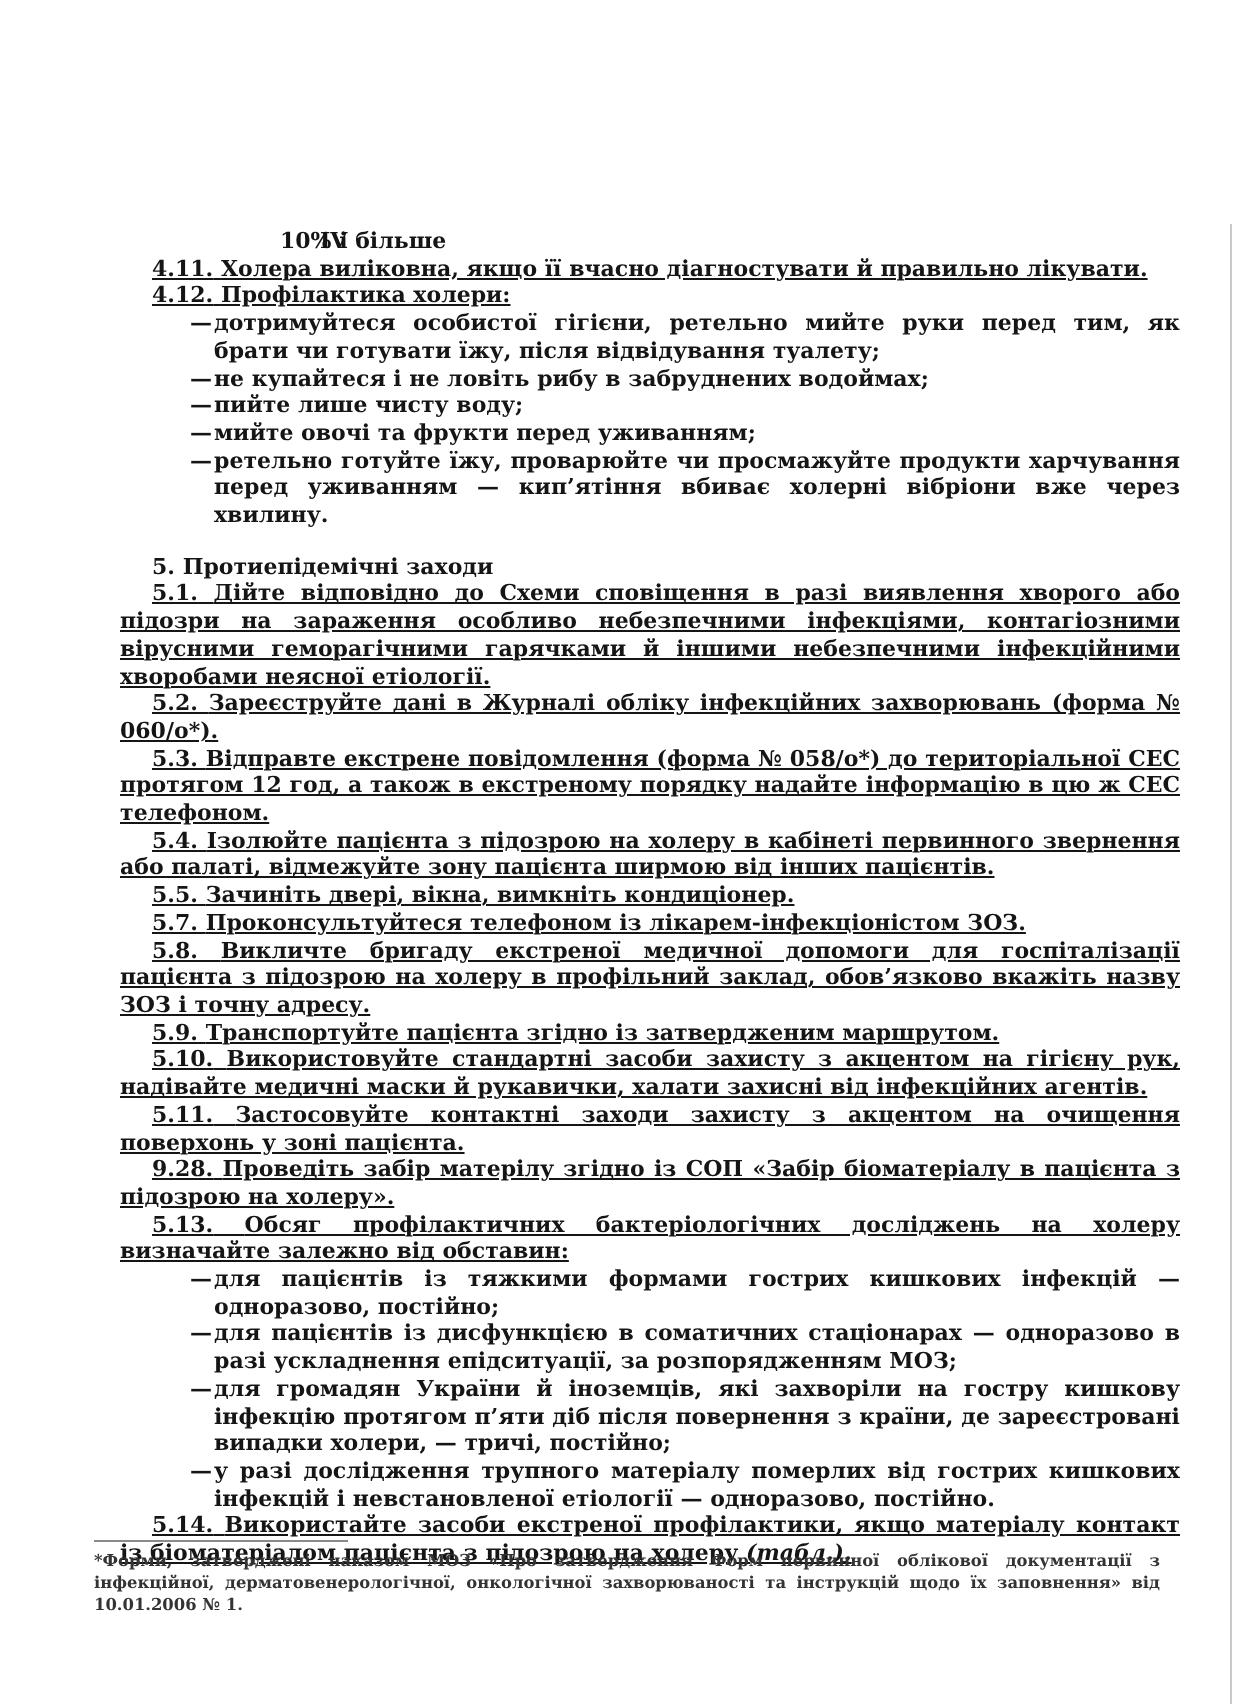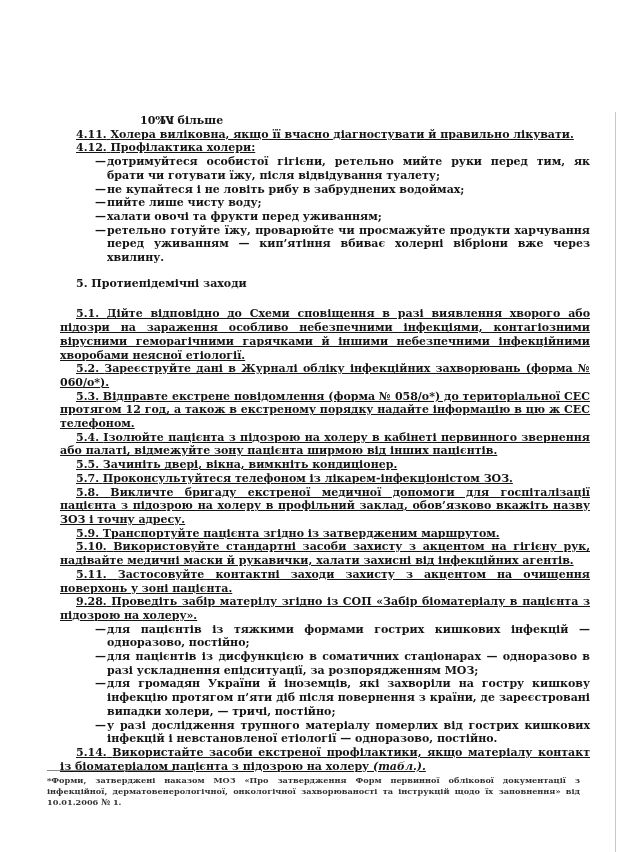--- a/index.html
+++ b/index.html
@@ -33,21 +33,21 @@
   p.para { margin: 0; text-indent: 16px; text-decoration: underline; }
   .dehydration { margin: 0 0 0 0; text-indent: 50px; }
   .dehydration .roman { display: inline-block; width: 30px; }
   .bullet {
     position: relative;
     margin: 0;
     padding-left: 47px;
     text-align: justify;
   }
   .bullet .dash { position: absolute; left: 35px; }
-  .heading { margin: 12px 0 17px 0; text-indent: 16px; }
+  .heading { margin: 12px 0 0 0; text-indent: 16px; }
   .ref-italic { font-style: italic; }
   .footnote {
     position: absolute;
     top: 770px;
     left: 47px;
     width: 533px;
     font-size: 8.2px;
     line-height: 10.8px;
     font-weight: bold;
     color: #333333;
@@ -70,36 +70,37 @@
 
     <p class="dehydration"><span class="roman">IV</span><span>10% і більше</span></p>
 
     <p class="para"><span>4.11.</span> <span>Холера виліковна, якщо її вчасно діагностувати й правильно лікувати.</span></p>
 
     <p class="para"><span>4.12.</span> <span>Профілактика холери:</span></p>
 
     <div class="bullet"><span class="dash">—</span><span>дотримуйтеся особистої гігієни, ретельно мийте руки перед тим, як брати чи готувати їжу, після відвідування туалету;</span></div>
     <div class="bullet"><span class="dash">—</span><span>не купайтеся і не ловіть рибу в забруднених водоймах;</span></div>
     <div class="bullet"><span class="dash">—</span><span>пийте лише чисту воду;</span></div>
-    <div class="bullet"><span class="dash">—</span><span>халати овочі та фрукти перед уживанням;</span></div>
+    <div class="bullet"><span class="dash">—</span><span>мийте овочі та фрукти перед уживанням;</span></div>
     <div class="bullet"><span class="dash">—</span><span>ретельно готуйте їжу, проварюйте чи просмажуйте продукти харчування перед уживанням — кип’ятіння вбиває холерні вібріони вже через хвилину.</span></div>
 
     <p class="heading">5. Протиепідемічні заходи</p>
 
     <p class="para"><span>5.1.</span> <span>Дійте відповідно до Схеми сповіщення в разі виявлення хворого або підозри на зараження особливо небезпечними інфекціями, контагіозними вірусними геморагічними гарячками й іншими небезпечними інфекційними хворобами неясної етіології.</span></p>
     <p class="para"><span>5.2.</span> <span>Зареєструйте дані в Журналі обліку інфекційних захворювань (форма № 060/о*).</span></p>
     <p class="para"><span>5.3.</span> <span>Відправте екстрене повідомлення (форма № 058/о*) до територіальної СЕС протягом 12 год, а також в екстреному порядку надайте інформацію в цю ж СЕС телефоном.</span></p>
     <p class="para"><span>5.4.</span> <span>Ізолюйте пацієнта з підозрою на холеру в кабінеті первинного звернення або палаті, відмежуйте зону пацієнта ширмою від інших пацієнтів.</span></p>
     <p class="para"><span>5.5.</span> <span>Зачиніть двері, вікна, вимкніть кондиціонер.</span></p>
     <p class="para"><span>5.7.</span> <span>Проконсультуйтеся телефоном із лікарем-інфекціоністом ЗОЗ.</span></p>
     <p class="para"><span>5.8.</span> <span>Викличте бригаду екстреної медичної допомоги для госпіталізації пацієнта з підозрою на холеру в профільний заклад, обов’язково вкажіть назву ЗОЗ і точну адресу.</span></p>
     <p class="para"><span>5.9.</span> <span>Транспортуйте пацієнта згідно із затвердженим маршрутом.</span></p>
     <p class="para"><span>5.10.</span> <span>Використовуйте стандартні засоби захисту з акцентом на гігієну рук, надівайте медичні маски й рукавички, халати захисні від інфекційних агентів.</span></p>
     <p class="para"><span>5.11.</span> <span>Застосовуйте контактні заходи захисту з акцентом на очищення поверхонь у зоні пацієнта.</span></p>
     <p class="para"><span>9.28.</span> <span>Проведіть забір матерілу згідно із СОП «Забір біоматеріалу в пацієнта з підозрою на холеру».</span></p>
+    <p class="para"><span>5.13.</span> <span>Обсяг профілактичних бактеріологічних досліджень на холеру визначайте залежно від обставин:</span></p>
 
     <div class="bullet"><span class="dash">—</span><span>для пацієнтів із тяжкими формами гострих кишкових інфекцій — одноразово, постійно;</span></div>
     <div class="bullet"><span class="dash">—</span><span>для пацієнтів із дисфункцією в соматичних стаціонарах — одноразово в разі ускладнення епідситуації, за розпорядженням МОЗ;</span></div>
     <div class="bullet"><span class="dash">—</span><span>для громадян України й іноземців, які захворіли на гостру кишкову інфекцію протягом п’яти діб після повернення з країни, де зареєстровані випадки холери, — тричі, постійно;</span></div>
     <div class="bullet"><span class="dash">—</span><span>у разі дослідження трупного матеріалу померлих від гострих кишкових інфекцій і невстановленої етіології — одноразово, постійно.</span></div>
 
     <p class="para"><span>5.14.</span> <span>Використайте засоби екстреної профілактики, якщо матеріалу контакт із біоматеріалом пацієнта з підозрою на холеру </span><span class="ref-italic">(табл.).</span></p>
 
   </div>
 

